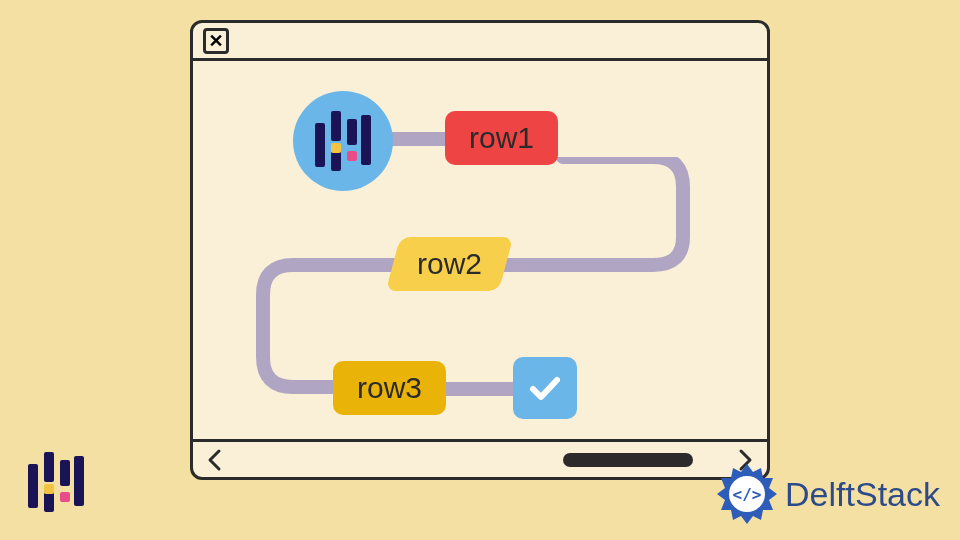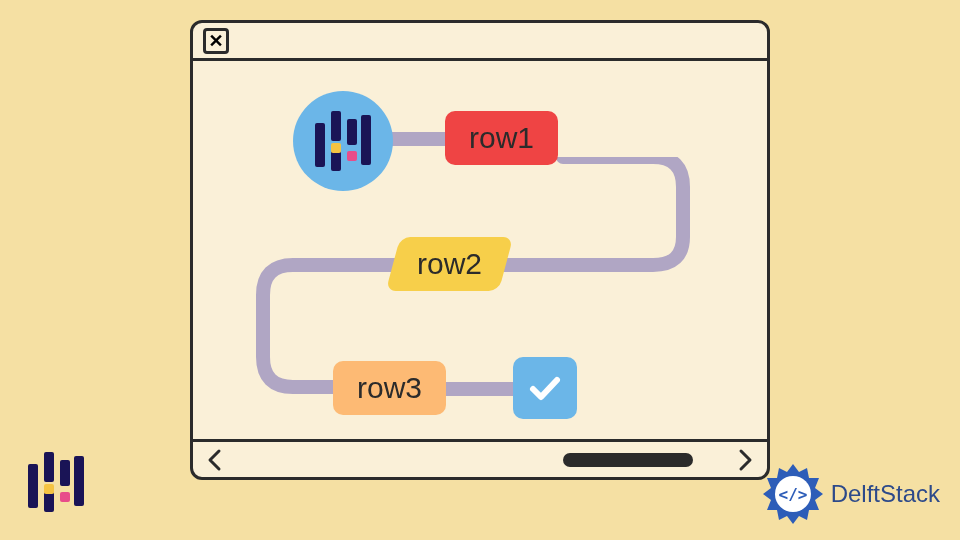--- a/index.html
+++ b/index.html
@@ -107,21 +107,21 @@
     padding: 10px 24px;
     font-size: 30px;
     color: #2b2b2b;
     display: flex;
     align-items: center;
     justify-content: center;
   }
   .row1 { left: 252px; top: 50px; background: #ef4444; }
   .row2 { left: 200px; top: 176px; background: #f7cf4a; transform: skewX(-15deg); }
   .row2 span { transform: skewX(15deg); display: inline-block; }
-  .row3 { left: 140px; top: 300px; background: #fdba74; }
+  .row3 { left: 140px; top: 300px; background: #eab308; }
   .check-box {
     position: absolute;
     left: 320px;
     top: 296px;
     width: 64px;
     height: 62px;
     background: #6bb6e8;
     border-radius: 10px;
     display: flex;
     align-items: center;
@@ -143,21 +143,21 @@
   }
   .delft {
     position: absolute;
     right: 20px;
     bottom: 14px;
     display: flex;
     align-items: center;
     gap: 6px;
   }
   .delft-text {
-    font-size: 24px;
+    font-size: 34px;
     font-weight: 500;
     color: #2d4a8a;
   }
   .gear {
     width: 64px;
     height: 64px;
     position: relative;
   }
 </style>
 </head>

